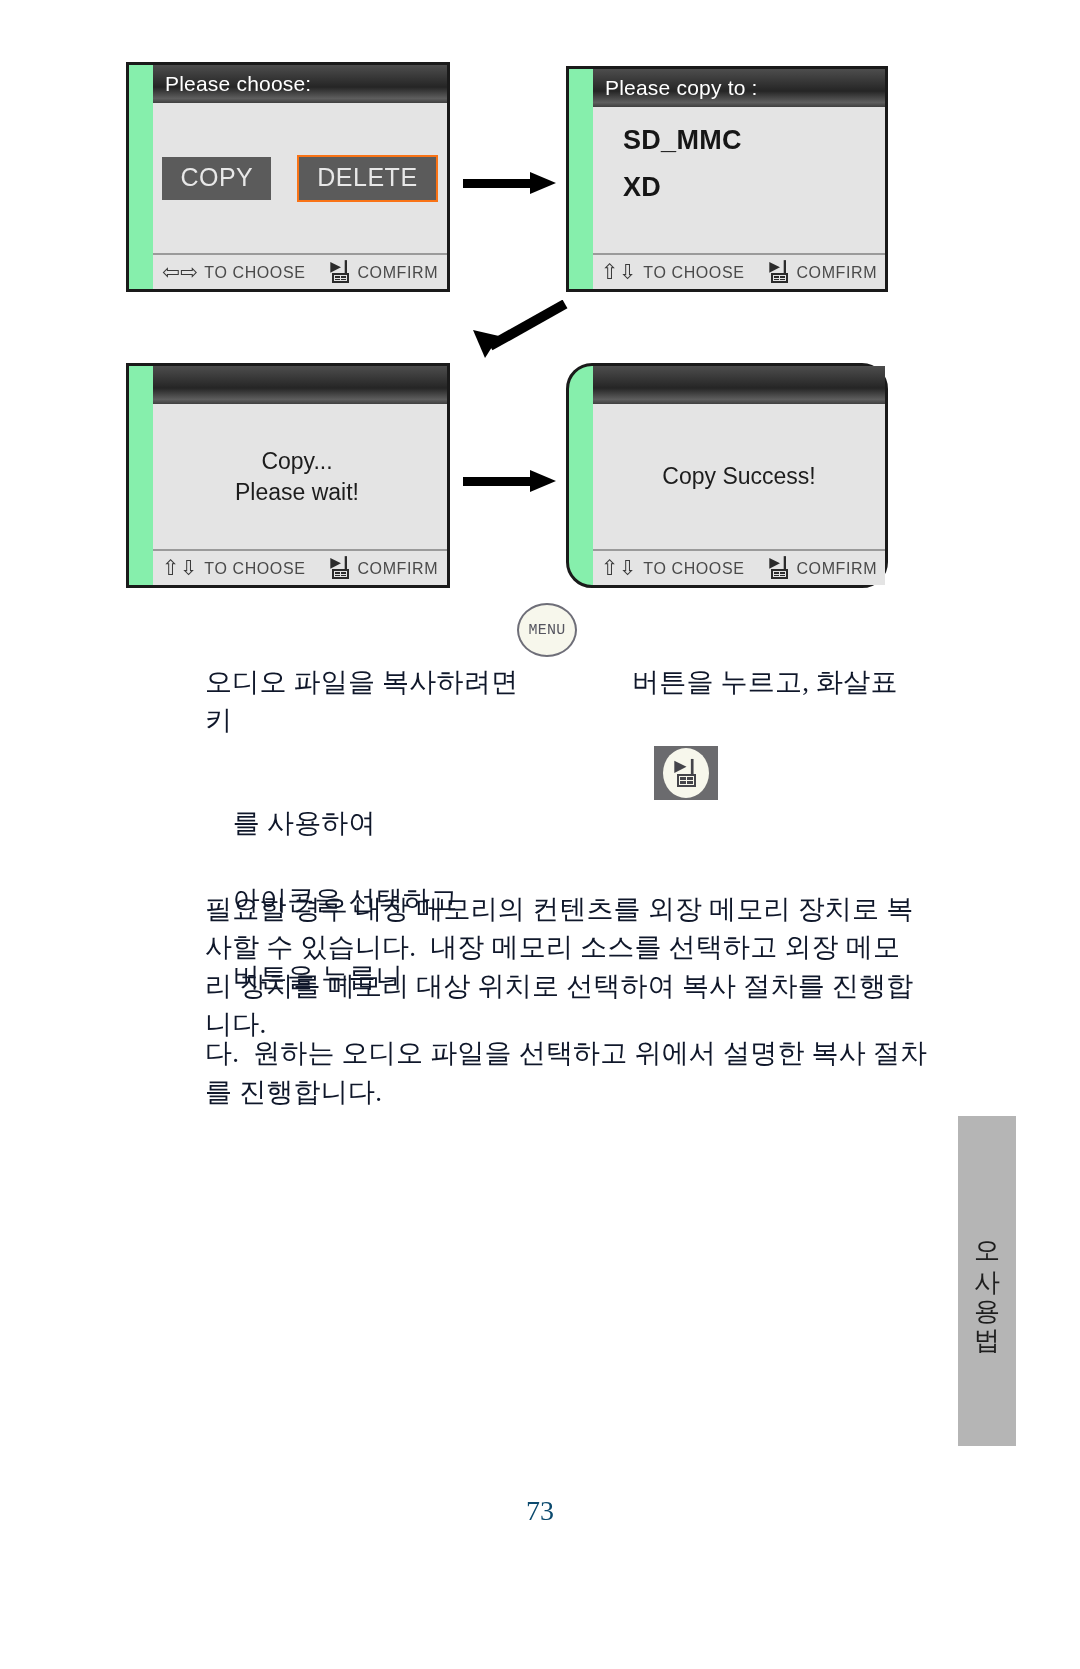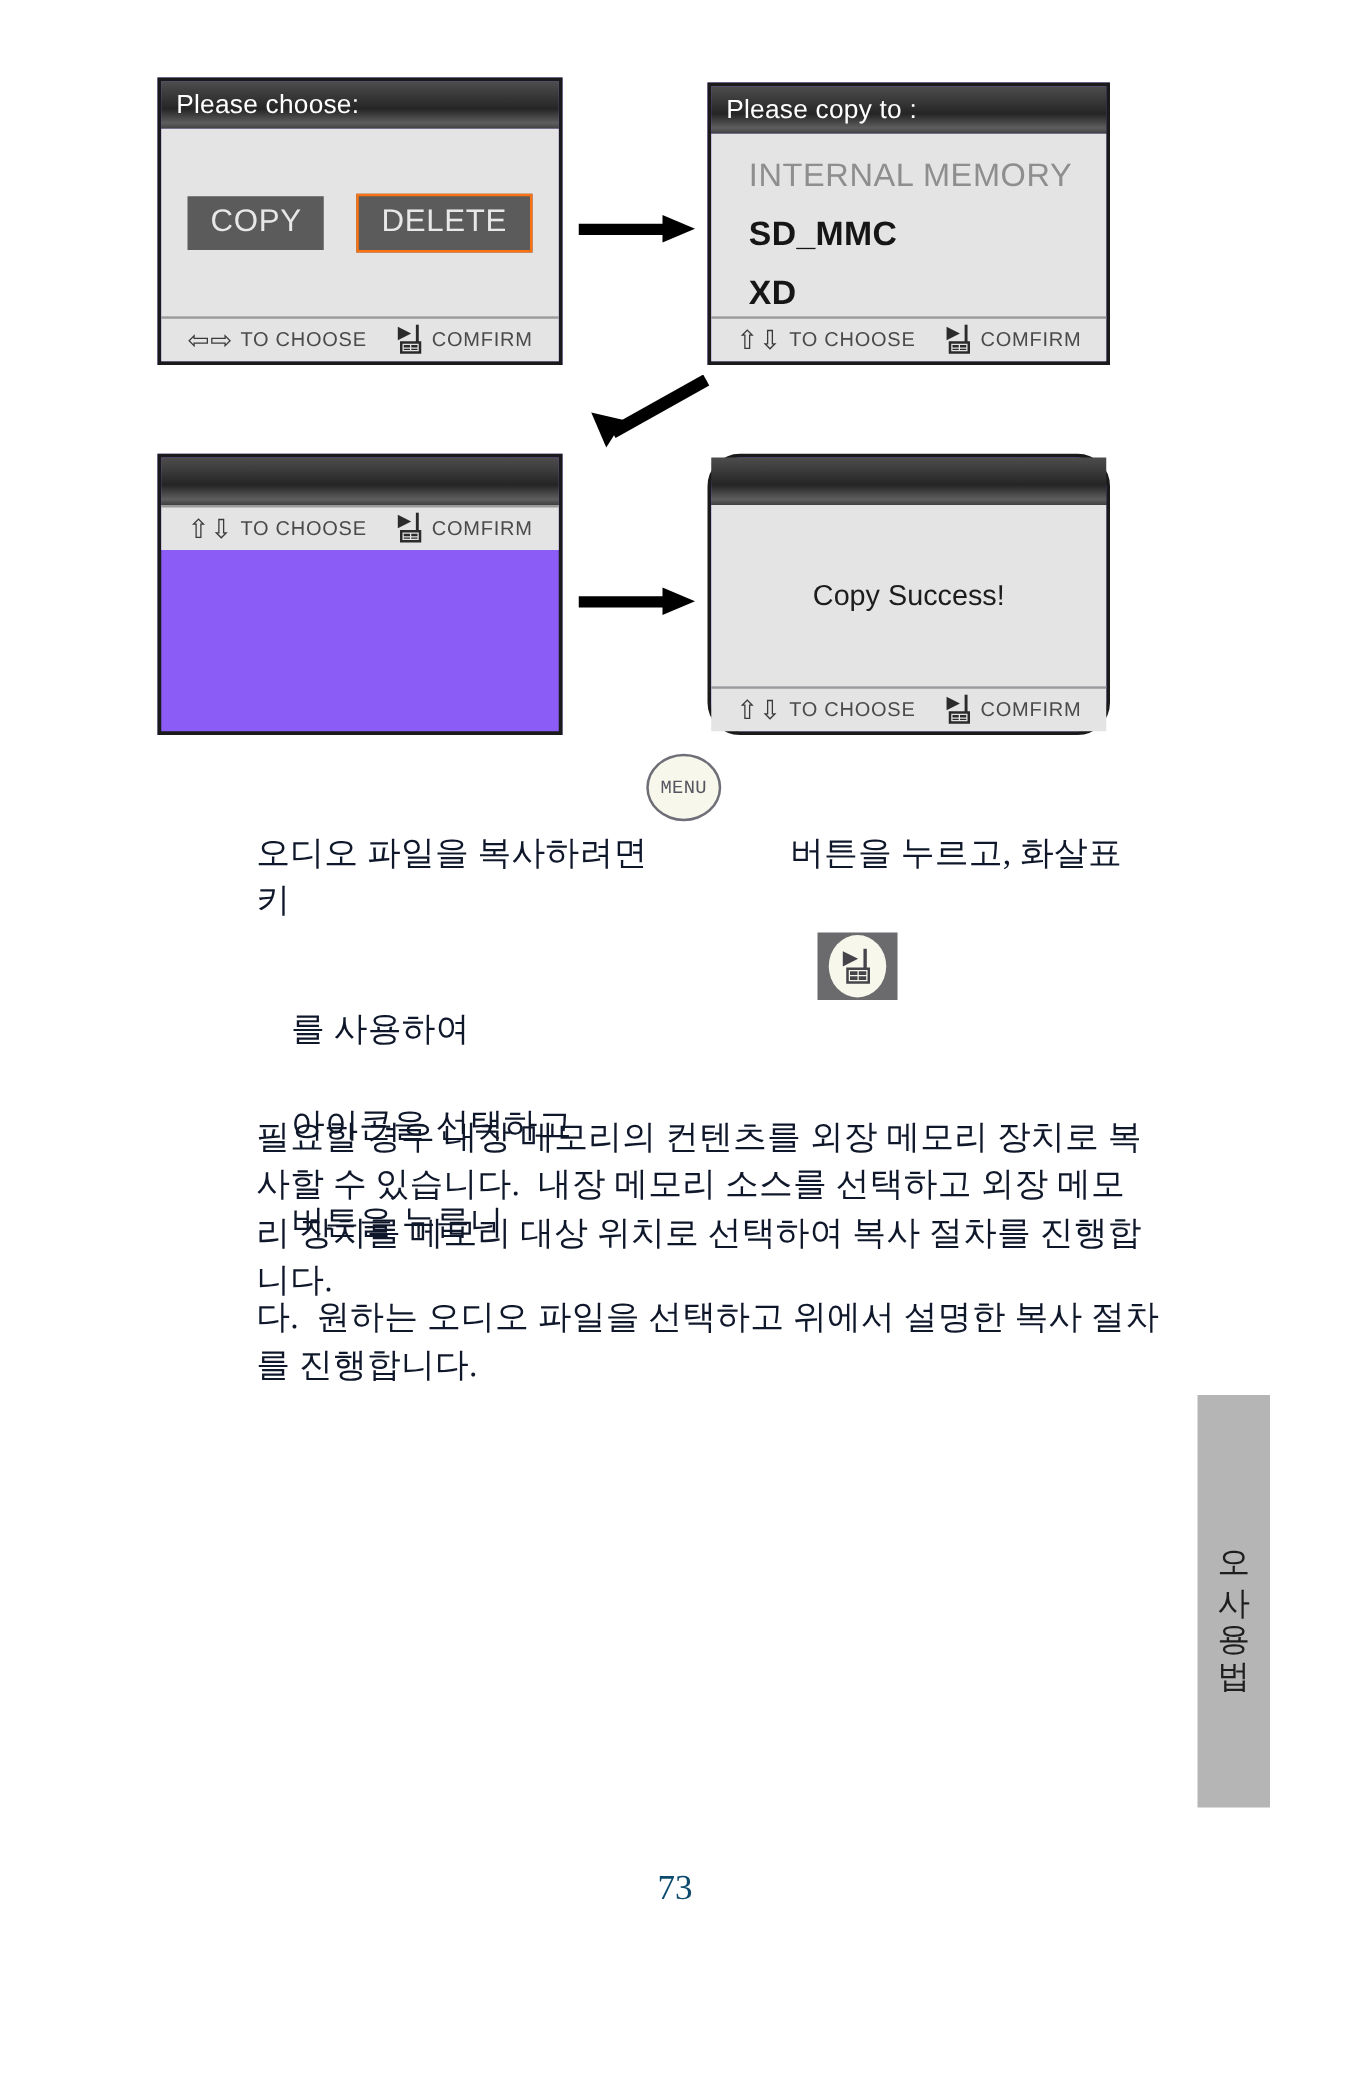--- a/index.html
+++ b/index.html
@@ -11,25 +11,26 @@
     width: 1080px;
     height: 1669px;
     position: relative;
     font-family: "Liberation Serif", "DejaVu Serif", serif;
     overflow: hidden;
   }
 
   
   .panel {
     position: absolute;
-    background: #8b5cf6;
+    background: #86efac;
     border: 3px solid #1a1a1a;
     box-sizing: border-box;
     display: flex;
     flex-direction: column;
+    padding-left: 24px;
   }
   .panel-title {
     height: 38px;
     flex: 0 0 38px;
     background: linear-gradient(to bottom, #4d4d4d 0%, #3a3a3a 28%, #252525 58%, #5e5e5e 88%, #3f3f3f 100%);
     color: #ffffff;
     font-family: "Liberation Sans", sans-serif;
     font-size: 21px;
     line-height: 38px;
     padding-left: 12px;
@@ -303,21 +304,20 @@
 
 <div class="arrow-h" style="left:463px; top:172px; width:93px;">
   <div class="shaft" style="width:70px;"></div>
   <div class="head"></div>
 </div>
 
 <div class="panel" style="left:566px; top:66px; width:322px; height:226px;">
   <div class="panel-title">Please copy to :</div>
   <div class="panel-body" style="justify-content:flex-start; padding-top:18px;">
     <div class="lcd-list">
-      <div class="row dim">INTERNAL MEMORY</div>
       <div class="row strong">SD_MMC</div>
       <div class="row strong">XD</div>
     </div>
   </div>
   <div class="panel-status">
     <div class="status-group">
       <span class="arrow-glyph">⇧⇩</span>
       <span class="status-label">TO CHOOSE</span>
     </div>
     <div class="status-group" style="margin-left:14px;">
@@ -337,20 +337,26 @@
 
 <div class="arrow-diag" style="left:455px; top:300px; width:115px; height:65px;">
   <svg width="115" height="65" viewBox="0 0 115 65">
     <line x1="110" y1="4" x2="35" y2="46" stroke="#000" stroke-width="10"></line>
     <polygon points="30,58 18,30 44,36" fill="#000"></polygon>
   </svg>
 </div>
 
 <div class="panel" style="left:126px; top:363px; width:324px; height:225px;">
   <div class="panel-title"></div>
+  <div class="panel-body">
+    <div class="lcd-msg left-ish">
+      <span class="text-line">Copy...</span>
+      <span class="text-line">Please wait!</span>
+    </div>
+  </div>
   <div class="panel-status">
     <div class="status-group">
       <span class="arrow-glyph">⇧⇩</span>
       <span class="status-label">TO CHOOSE</span>
     </div>
     <div class="status-group" style="margin-left:14px;">
       <span class="confirm-icon">
         <span class="ci-top">▶❙</span>
         <span class="ci-grid">
           <i></i>

